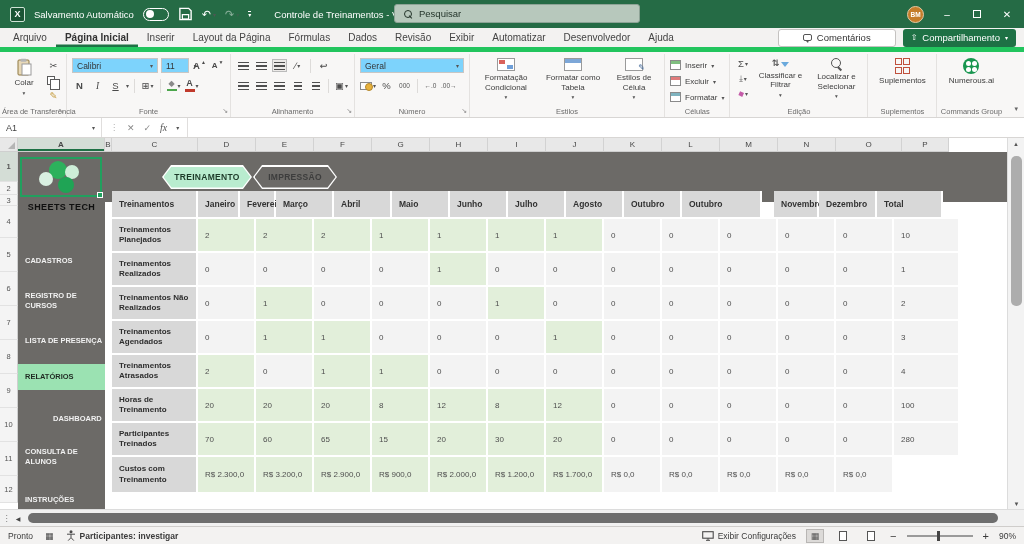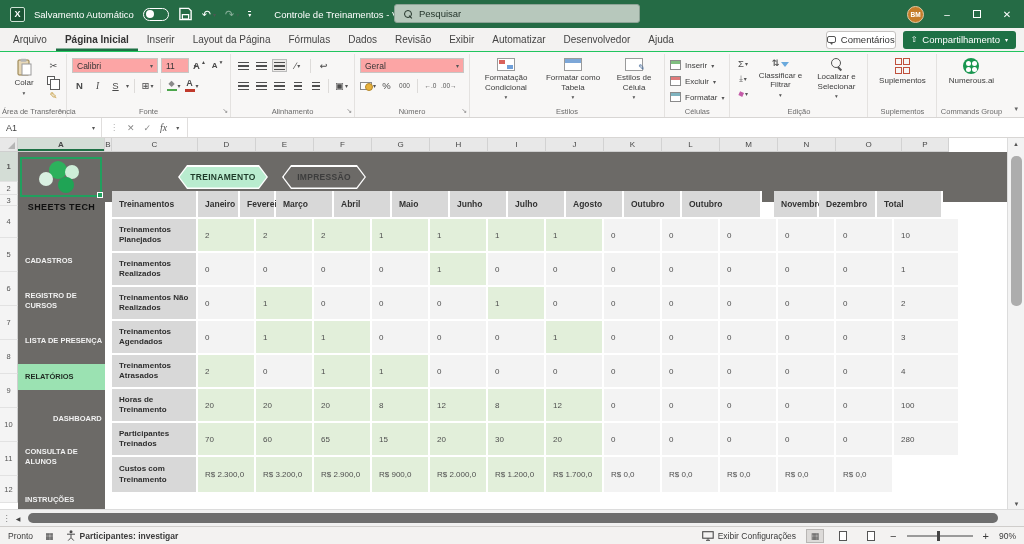--- a/index.html
+++ b/index.html
@@ -19,44 +19,44 @@
 .searchbox{position:absolute;left:394px;top:4px;width:246px;height:19px;background:#b7c8bc;border:1px solid #8da396;border-radius:3px;display:flex;align-items:center;gap:7px;padding:0 9px;color:#24352b;font-size:9.5px}
 .mag{width:8px;height:8px;position:relative;flex:0 0 auto}
 .mag::before{content:"";position:absolute;left:0;top:0;width:6px;height:6px;border:1.2px solid #24352b;border-radius:50%}
 .mag::after{content:"";position:absolute;left:5.4px;top:5.4px;width:3.5px;height:1.2px;background:#24352b;transform:rotate(45deg);transform-origin:left center}
 .tb-right{margin-left:auto;display:flex;align-items:center;gap:16px}
 .avatar{width:17px;height:17px;border-radius:50%;background:#c57d2a;color:#fff;font-size:6.5px;font-weight:bold;display:flex;align-items:center;justify-content:center;border:1px solid #e2c9a4}
 .winbtn{font-size:10px;width:14px;text-align:center}
 .maxbox{width:8px;height:8px;border:1px solid #fff}
 
 
-.tabrow{position:absolute;top:28px;left:0;width:1024px;height:24px;background:#f3f2f1;border-bottom:1px solid #22c55e;display:flex;align-items:stretch;padding:0 4px;font-size:10px;color:#444}
+.tabrow{position:absolute;top:28px;left:0;width:1024px;height:24px;background:#f3f2f1;border-bottom:5px solid #22c55e;display:flex;align-items:stretch;padding:0 4px;font-size:10px;color:#444}
 #tabstrip{display:flex;align-items:stretch}
 .rtab{padding:0 9px;display:flex;align-items:center;white-space:nowrap}
 .rtab.active{font-weight:bold;color:#333;box-shadow:inset 0 -2.5px 0 #1e7145}
 .tabrow-right{margin-left:auto;display:flex;align-items:center;gap:7px;padding-right:4px}
-.commentsbtn{height:18px;background:#fff;border:1px solid #c4c2c0;border-radius:3px;display:flex;align-items:center;gap:5px;padding:0 0;color:#333;font-size:9.5px}
+.commentsbtn{height:18px;background:#fff;border:1px solid #c4c2c0;border-radius:3px;display:flex;align-items:center;gap:5px;padding:0 24px;color:#333;font-size:9.5px}
 .bubble{width:9px;height:7px;border:1.1px solid #555;border-radius:2px;position:relative}
 .bubble::after{content:"";position:absolute;left:1px;bottom:-3px;border-left:3px solid transparent;border-right:1px solid transparent;border-top:3px solid #555}
 .sharebtn{height:18px;background:#1e7145;border-radius:3px;display:flex;align-items:center;gap:5px;padding:0 8px;color:#fff;font-size:9.5px}
 .sharebtn .chev{font-size:6px}
 
 
 .ribbon{position:absolute;top:52px;left:0;width:1024px;height:66px;background:#f8f7f6;border-bottom:1px solid #d8d6d4;display:flex;padding:2px 0 0 2px}
 .rgroup{position:relative;border-right:1px solid #e4e2e0;padding:3px 5px 13px 5px;display:flex;gap:5px;align-items:flex-start}
 .glabel{position:absolute;bottom:1px;left:0;right:0;text-align:center;font-size:7.5px;color:#6b6b6b;white-space:nowrap}
 .launcher{position:absolute;right:2px;bottom:2px;font-size:7px;color:#888}
 .bigbtn{display:flex;flex-direction:column;align-items:center;gap:2px;font-size:8px;color:#3c3c3c;text-align:center;line-height:1.2;padding:1px 3px;min-width:34px}
 .bigbtn .chev{font-size:5.5px;color:#555}
 .chev{font-size:6px;color:#555}
 .minicol{display:flex;flex-direction:column;gap:2px;padding-top:2px}
 .mi{height:13px;min-width:15px;display:flex;align-items:center;justify-content:center;font-size:9.5px;color:#4a4a4a;gap:1px}
 .frow{display:flex;align-items:center;gap:3px;height:17px}
 .fcol{display:flex;flex-direction:column;gap:3px}
-.combo{background:#fca5a5;border:1px solid #c8c6c4;height:15px;font-size:8.5px;display:flex;align-items:center;padding:0 4px;color:#333;gap:19px}
+.combo{background:#7dd3fc;border:1px solid #c8c6c4;height:15px;font-size:8.5px;display:flex;align-items:center;padding:0 4px;color:#333;gap:19px}
 .combo .chev{margin-left:auto}
 .vsep{width:1px;height:14px;background:#dddbd9;margin:0 2px}
 .bars{width:11px;height:8px;background:repeating-linear-gradient(to bottom,#4f4f4f 0 1.3px,transparent 1.3px 3.3px)}
 .ic-copy{width:8px;height:9px;border:1px solid #5a5a5a;background:#fff;position:relative}
 .ic-copy::after{content:"";position:absolute;left:2px;top:2px;width:8px;height:9px;border:1px solid #5a5a5a;background:#fff}
 .clipsvg{width:15px;height:18px}
 .uline{text-decoration:underline}
 .colorbar{display:flex;flex-direction:column;align-items:center;line-height:1}
 .colorbar b{font-size:9px}
 .cb-g{width:10px;height:2.5px;background:#4ca64c;margin-top:1px}
@@ -106,21 +106,21 @@
 .rowh{width:18px;border-right:1px solid #cfcfcf;border-bottom:1px solid #e2e2e2;display:flex;align-items:center;justify-content:center;font-size:7.5px;color:#555;background:#f4f4f4}
 .rowh.sel{background:#d4ddd6;font-weight:bold}
 .content{position:absolute;left:18px;top:14px;width:989px;height:357px;background:#fff;overflow:hidden}
 .band{position:absolute;left:0;top:0;width:989px;height:50px;background:#6c6a67}
 .sidebar{position:absolute;left:0;top:0;width:87px;height:357px;background:#6c6a67}
 .logocell{position:absolute;left:2px;top:5px;width:82px;height:40px;border:2px solid #21a05e;background:#6c6a67}
 .logocell::after{content:"";position:absolute;right:-3px;bottom:-3px;width:4px;height:4px;background:#21a05e;border:1px solid #fff}
 .brand{position:absolute;left:0;top:50px;width:87px;text-align:center;font-size:9px;font-weight:bold;letter-spacing:.4px;color:#101010}
 .sb-item{position:absolute;left:0;width:87px;display:flex;align-items:center;padding-left:7px;color:#f1f1f1;font-weight:bold;font-size:7.5px;line-height:1.3}
 .sb-item.active{background:#9be2b2;color:#1f2a22}
-.navtabs{position:absolute;left:160px;top:13px;display:flex;gap:14px}
+.navtabs{position:absolute;left:144px;top:13px;display:flex;gap:1px}
 .hex{position:relative;height:24px;clip-path:polygon(9px 0,calc(100% - 9px) 0,100% 50%,calc(100% - 9px) 100%,9px 100%,0 50%);background:#fff;display:flex;align-items:center;justify-content:center}
 .hexin{position:absolute;inset:1.5px;clip-path:polygon(8px 0,calc(100% - 8px) 0,100% 50%,calc(100% - 8px) 100%,8px 100%,0 50%);background:#6c6a67}
 .hex.on .hexin{background:#b9eccf}
 .hexlbl{position:relative;z-index:1;font-size:8.5px;font-weight:bold;letter-spacing:.3px;color:#3d3d3d}
 .hex.on .hexlbl{color:#1d3a29}
 #xtable{position:absolute;left:94px;top:39px}
 .trow{display:flex}
 .th{height:28px;background:#d8d8d8;font-weight:bold;font-size:8.5px;color:#333;display:flex;align-items:center;padding-left:7px;border-right:2px solid #fff;border-bottom:2px solid #fff}
 .tl{width:86px;background:#d8d8d8;font-weight:bold;font-size:8px;color:#2e2e2e;display:flex;align-items:center;padding:2px 4px 2px 7px;border-right:2px solid #fff;border-bottom:2px solid #fff;line-height:1.3}
 .tc{width:58px;height:34px;background:#f3f3f3;font-size:8px;color:#4f4f4f;display:flex;align-items:center;padding-left:7px;border-right:2px solid #fff;border-bottom:2px solid #fff;white-space:nowrap}

